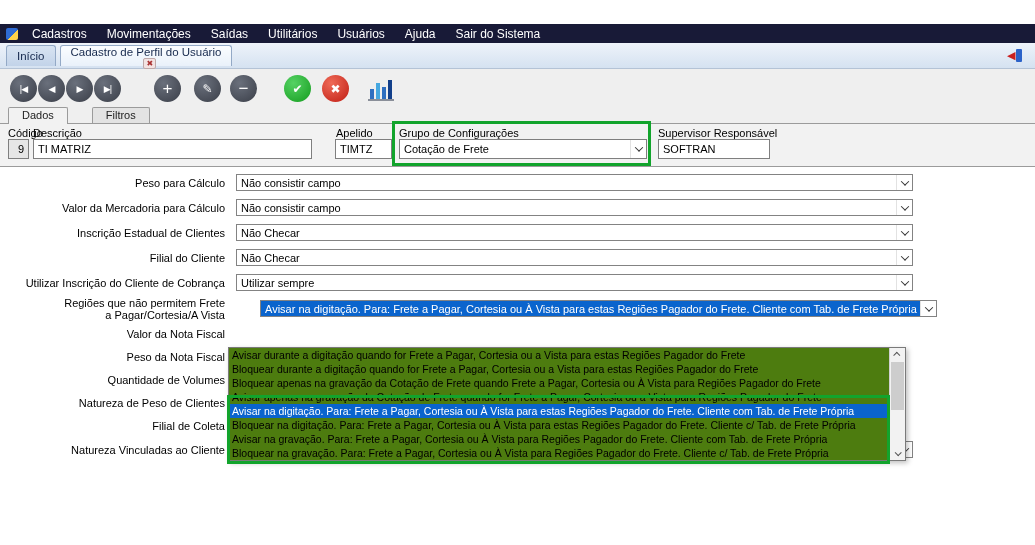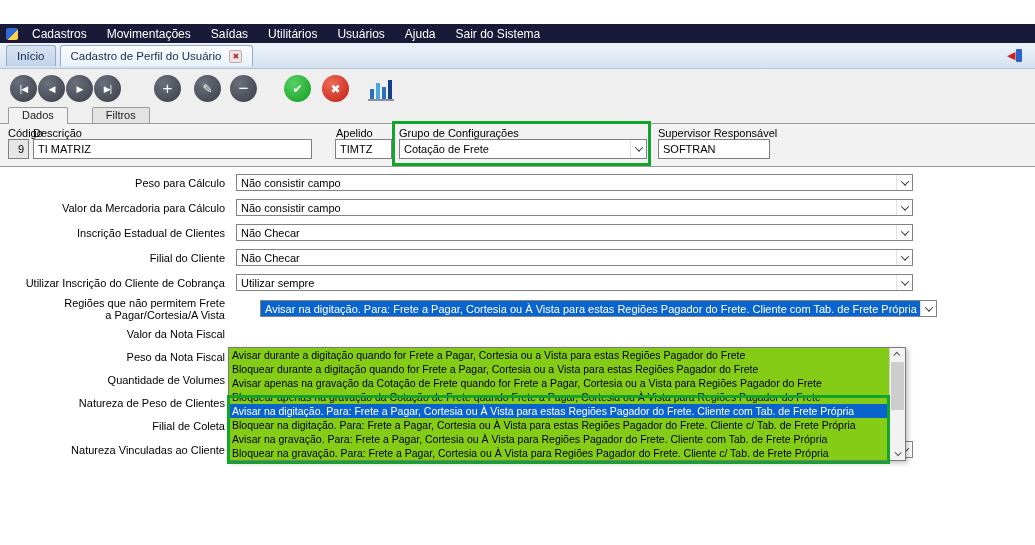--- a/index.html
+++ b/index.html
@@ -11,21 +11,21 @@
   .app-icon { width:12px; height:12px; border-radius:2px; margin-right:4px;
               background:linear-gradient(135deg,#2e6bd4 55%,#ffd24a 55%); }
   .mitem { color:#fff; font-size:12px; padding:0 10px; white-space:nowrap; cursor:default; }
 
   
   .tabbar { height:26px; background:linear-gradient(#eef3fa,#d5e2f1); border-bottom:1px solid #b4c3d6;
             display:flex; align-items:center; padding:0 6px; position:relative; }
   .tab { height:21px; display:flex; align-items:center; padding:0 10px; margin-right:4px;
          font-size:11.5px; color:#16294d; border:1px solid #93a9c6; border-bottom:none;
          border-radius:3px 3px 0 0; background:linear-gradient(#d8e4f2,#c2d3e9); white-space:nowrap; }
-  .tab.active { background:linear-gradient(#fbfdff,#e9f1fa); }
+  .tab.active { background:linear-gradient(#fbfdff,#e9f1fa);flex-direction:column; }
   .tab-close { margin-left:8px; width:13px; height:13px; display:flex; align-items:center; justify-content:center;
                font-size:8px; color:#a93232; background:#f2e3e3; border:1px solid #bfa9a9; border-radius:2px; }
   .exit-icon { position:absolute; right:8px; bottom:5px; width:20px; height:15px; display:flex; align-items:center; }
   .exit-arrow { color:#c92020; font-size:11px; line-height:1; }
   .exit-door { width:6px; height:13px; background:#2b62c9; border-radius:1px; margin-left:1px; }
 
   
   .toolbar { height:39px; background:#efefef; display:flex; align-items:center; padding-left:10px; }
   .tbtn { width:27px; height:27px; border-radius:50%; color:#fff; display:flex; align-items:center;
           justify-content:center; background:radial-gradient(circle at 35% 30%, #6a707c, #3a3e48);
@@ -75,21 +75,21 @@
   .crow { display:flex; align-items:center; height:23px; }
   .flabel { width:225px; flex:none; text-align:right; font-size:11px; color:#000; white-space:nowrap; }
   .flabel2 { width:225px; flex:none; text-align:right; font-size:11px; line-height:12px; color:#000; }
   .combo { position:relative; margin-left:11px; width:677px; height:17px; border:1px solid #838383;
            background:#fff; display:flex; align-items:center; font-size:11px; overflow:hidden; }
   .combo .cval { flex:1; padding:0 20px 0 4px; white-space:nowrap; overflow:hidden; }
   .combo.focused { background:#0a64cd; }
   .combo.focused .cval { color:#fff; }
 
   
-  .popup { position:absolute; left:228px; top:180px; width:678px; height:114px; background:#84cc16;
+  .popup { position:absolute; left:228px; top:180px; width:678px; height:114px; background:#4d7c0f;
            border:1px solid #7a7a7a; display:flex; z-index:20; box-shadow:2px 2px 5px rgba(0,0,0,.25); }
   .plist { flex:1; overflow:hidden; }
   .popt { height:14px; line-height:14px; font-size:10.5px; padding:0 3px; white-space:nowrap;
           overflow:hidden; color:#000; }
   .popt.selected { background:#0a64cd; color:#fff; }
   .pscroll { width:16px; flex:none; background:#f2f2f2; border-left:1px solid #d0d0d0; position:relative; }
   .sarrow { position:absolute; left:0; right:0; height:13px; display:flex; align-items:center; justify-content:center; }
   .sarrow.up { top:0; } .sarrow.down { bottom:0; }
   .chev-up { width:5px; height:5px; border-left:1.3px solid #555; border-top:1.3px solid #555; transform:rotate(45deg) translateY(1px); }
   .chev-dn { width:5px; height:5px; border-right:1.3px solid #555; border-bottom:1.3px solid #555; transform:rotate(45deg) translateY(-1px); }
@@ -285,22 +285,22 @@
         <span class="carrow">
             <span class="chev"></span>
           </span>
       </div>
     </div>
 
     <div class="popup">
       <div class="plist">
         <div class="popt">Avisar durante a digitação quando for Frete a Pagar, Cortesia ou a Vista para estas Regiões Pagador do Frete</div>
         <div class="popt">Bloquear durante a digitação quando for Frete a Pagar, Cortesia ou a Vista para estas Regiões Pagador do Frete</div>
+        <div class="popt">Bloquear apenas na gravação da Cotação de Frete quando Frete a Pagar, Cortesia ou À Vista para Regiões Pagador do Frete</div>
         <div class="popt">Avisar apenas na gravação da Cotação de Frete quando for Frete a Pagar, Cortesia ou a Vista para Regiões Pagador do Frete</div>
-        <div class="popt">Bloquear apenas na gravação da Cotação de Frete quando Frete a Pagar, Cortesia ou À Vista para Regiões Pagador do Frete</div>
         <div class="popt selected">Avisar na digitação. Para: Frete a Pagar, Cortesia ou À Vista para estas Regiões Pagador do Frete. Cliente com Tab. de Frete Própria</div>
         <div class="popt">Bloquear na digitação. Para: Frete a Pagar, Cortesia ou À Vista para estas Regiões Pagador do Frete. Cliente c/ Tab. de Frete Própria</div>
         <div class="popt">Avisar na gravação. Para: Frete a Pagar, Cortesia ou À Vista para Regiões Pagador do Frete. Cliente com Tab. de Frete Própria</div>
         <div class="popt">Bloquear na gravação. Para: Frete a Pagar, Cortesia ou À Vista para Regiões Pagador do Frete. Cliente c/ Tab. de Frete Própria</div>
       </div>
       <div class="pscroll">
         <div class="sarrow up">
             <span class="chev-up"></span>
           </div>
         <div class="sthumb"></div>

